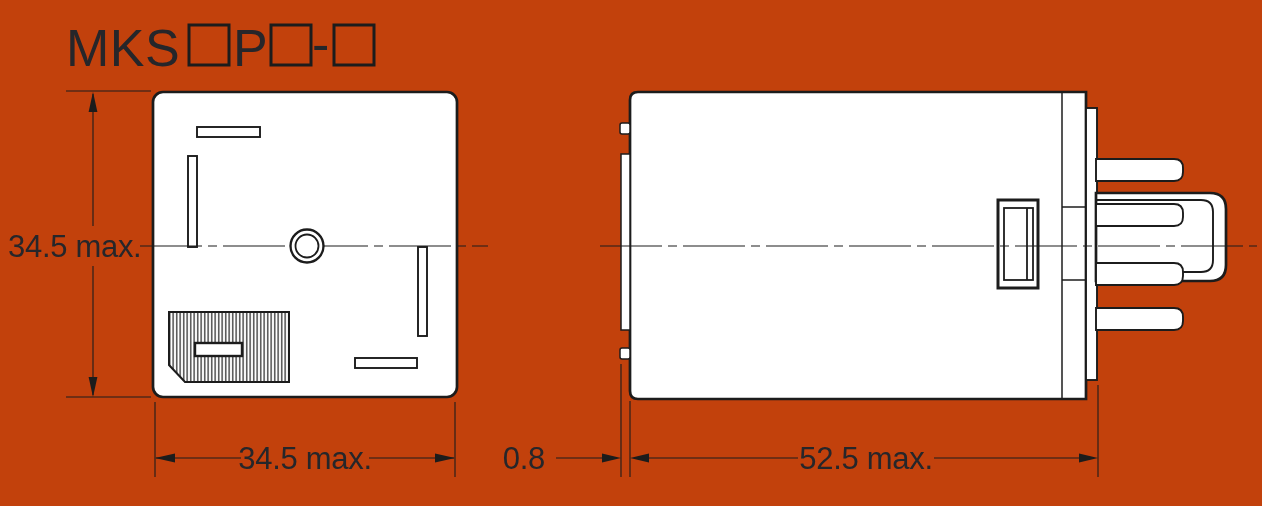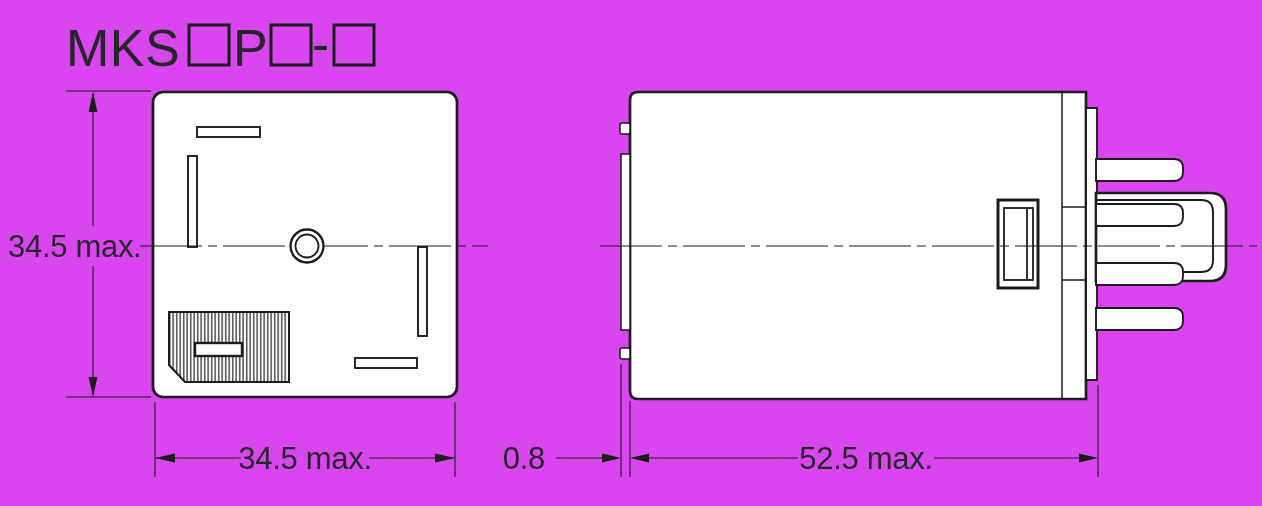--- a/index.html
+++ b/index.html
@@ -1,20 +1,20 @@
 <!DOCTYPE html>
 <html><head>
 <meta charset="utf-8">
 <style>
   html, body { margin: 0; padding: 0; background: #ffffff; }
   .stage {
     position: relative;
     width: 1262px;
     height: 506px;
-    background: #d946ef;
+    background: #c2410c;
     overflow: hidden;
     font-family: "Liberation Sans", sans-serif;
   }
   svg text {
     font-family: "Liberation Sans", sans-serif;
     fill: #26262a;
   }
   .title-text { font-size: 52px; letter-spacing: 0.5px; }
   .dim-label  { font-size: 31px; letter-spacing: -0.3px; }
   .ln  { fill: none; stroke: #1c1c1c; }

